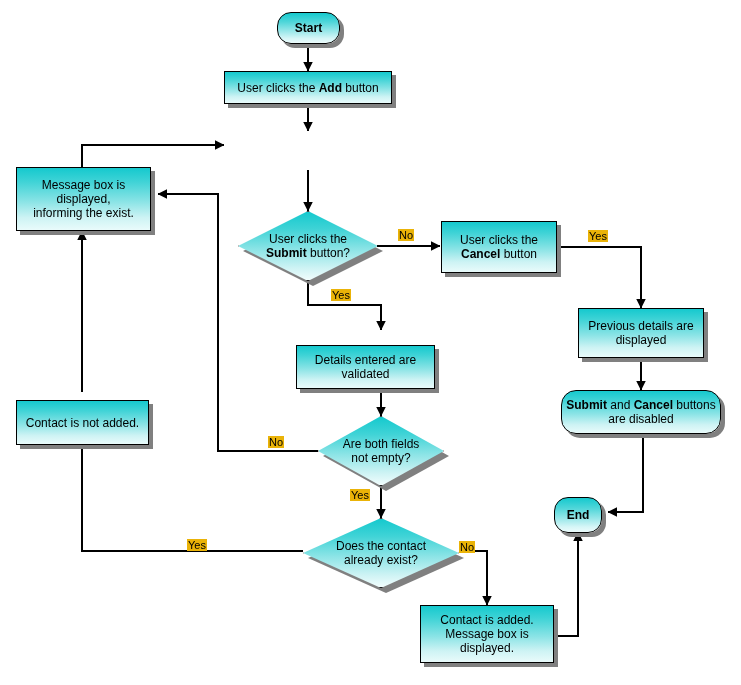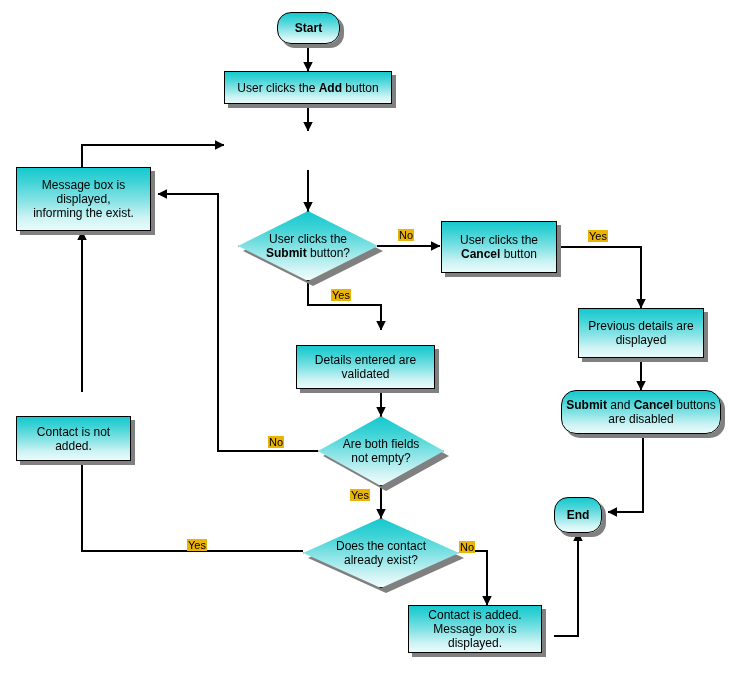--- a/index.html
+++ b/index.html
@@ -188,33 +188,33 @@
   </div>
 
   <div class="dec" style="left:318px; top:416px; width:126px; height:70px;">
     <div class="shadow"></div>
     <div class="shape"></div>
     <div class="label">
       <span><span>Are both fields</span><br><span>not empty?</span></span>
     </div>
   </div>
 
-  <div class="node proc" style="left:16px; top:416px; width:115px; height:45px;">
+  <div class="node proc" style="left:16px; top:400px; width:133px; height:45px;">
     <span class="txt">Contact is not added.</span>
   </div>
 
   <div class="dec" style="left:303px; top:518px; width:156px; height:70px;">
     <div class="shadow"></div>
     <div class="shape"></div>
     <div class="label">
       <span><span>Does the contact</span><br><span>already exist?</span></span>
     </div>
   </div>
 
-  <div class="node proc" style="left:408px; top:605px; width:134px; height:48px;">
+  <div class="node proc" style="left:420px; top:605px; width:134px; height:58px;">
     <span class="txt"><span>Contact is added.</span><br><span>Message box is</span><br><span>displayed.</span></span>
   </div>
 
   <div class="node term" style="left:554px; top:497px; width:48px; height:36px;">
     <span class="txt">End</span>
   </div>
 
 </div>
 
 </body></html>

